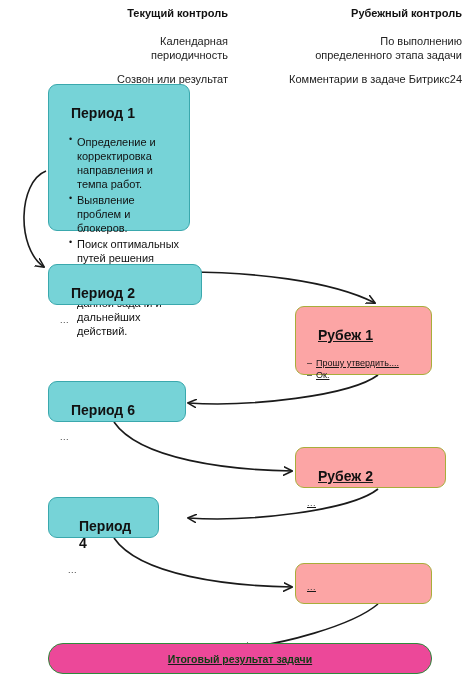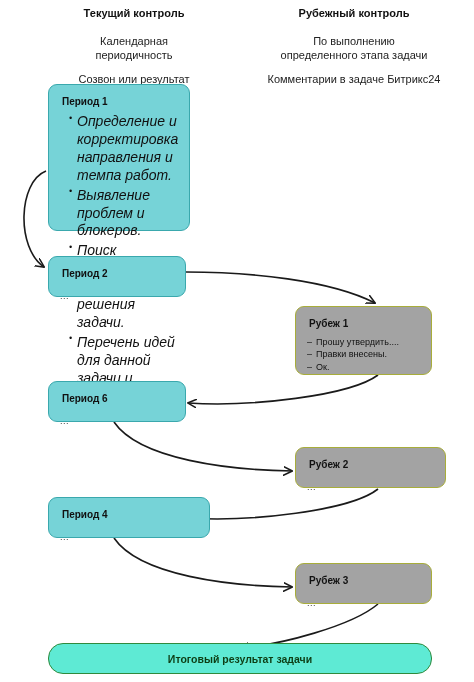--- a/index.html
+++ b/index.html
@@ -26,21 +26,21 @@
     left: 0; top: 0;
     width: 474px;
     height: 682px;
     pointer-events: none;
     z-index: 1;
   }
 
   
   .col-head {
     position: absolute;
-    text-align: center;
+    text-align: right;
     line-height: 1.32;
   }
   .col-title {
     font-size: 11px;
     font-weight: bold;
     color: #111111;
     margin: 0 0 13px 0;
   }
   .col-sub {
     font-size: 11px;
@@ -56,53 +56,54 @@
     box-sizing: border-box;
     border-radius: 9px;
     z-index: 2;
     padding: 7px 9px 6px 9px;
   }
   .node-teal {
     background: #76d3d7;
     border: 1.6px solid #3aa8ad;
   }
   .node-olive {
-    background: #a3a3a3;
+    background: #fca5a5;
     border: 1.6px solid #a8ad3a;
+    text-decoration: underline;
   }
   .node-green {
-    background: #5eead4;
+    background: #ec4899;
     border: 1.6px solid #2f8a3c;
+    text-decoration: underline;
   }
   .node-title {
-    font-size: 10px;
+    font-size: 14px;
     font-weight: bold;
     color: #111111;
-    margin: 4px;
+    margin: 13px;
     line-height: 1.2;
   }
   .node-ellipsis {
     font-size: 9px;
     color: #333333;
     margin: 11px 0 0 2px;
     letter-spacing: 0.5px;
   }
   ul.bullets {
     list-style: none;
     margin: 5px 0 0 0;
     padding: 0 0 0 11px;
   }
   ul.bullets li {
     position: relative;
-    font-size: 14px;
+    font-size: 11px;
     line-height: 1.28;
     color: #111111;
     margin-bottom: 2px;
     padding-left: 8px;
-    font-style: italic;
   }
   ul.bullets li::before {
     content: "\2022";
     position: absolute;
     left: 0;
     top: -0.5px;
     font-size: 9px;
   }
   ul.dashes {
     list-style: none;
@@ -183,51 +184,49 @@
   <div class="node node-teal" style="left:48px; top:84px; width:142px; height:147px;">
     <p class="node-title">Период 1</p>
     <ul class="bullets">
       <li>Определение и корректировка направления и темпа работ.</li>
       <li>Выявление проблем и блокеров.</li>
       <li>Поиск оптимальных путей решения задачи.</li>
       <li>Перечень идей для данной задачи и дальнейших действий.</li>
     </ul>
   </div>
 
-  <div class="node node-teal" style="left:48px; top:256px; width:138px; height:41px;">
+  <div class="node node-teal" style="left:48px; top:264px; width:154px; height:41px;">
     <p class="node-title">Период 2</p>
     <p class="node-ellipsis">...</p>
   </div>
 
   <div class="node node-olive" style="left:295px; top:306px; width:137px; height:69px;">
     <p class="node-title">Рубеж 1</p>
     <ul class="dashes">
       <li>Прошу утвердить....</li>
-      <li>Правки внесены.</li>
       <li>Ок.</li>
     </ul>
   </div>
 
   <div class="node node-teal" style="left:48px; top:381px; width:138px; height:41px;">
     <p class="node-title">Период 6</p>
     <p class="node-ellipsis">...</p>
   </div>
 
   <div class="node node-olive" style="left:295px; top:447px; width:151px; height:41px;">
     <p class="node-title">Рубеж 2</p>
     <p class="node-ellipsis">...</p>
   </div>
 
-  <div class="node node-teal" style="left:48px; top:497px; width:162px; height:41px;">
+  <div class="node node-teal" style="left:48px; top:497px; width:111px; height:41px;padding-left:17px;">
     <p class="node-title">Период 4</p>
     <p class="node-ellipsis">...</p>
   </div>
 
   <div class="node node-olive" style="left:295px; top:563px; width:137px; height:41px;">
-    <p class="node-title">Рубеж 3</p>
     <p class="node-ellipsis">...</p>
   </div>
 
   <div class="node node-green node-result" style="left:48px; top:643px; width:384px; height:31px;">
     <p class="result-label">Итоговый результат задачи</p>
   </div>
 
 </div>
 
 </body></html>

